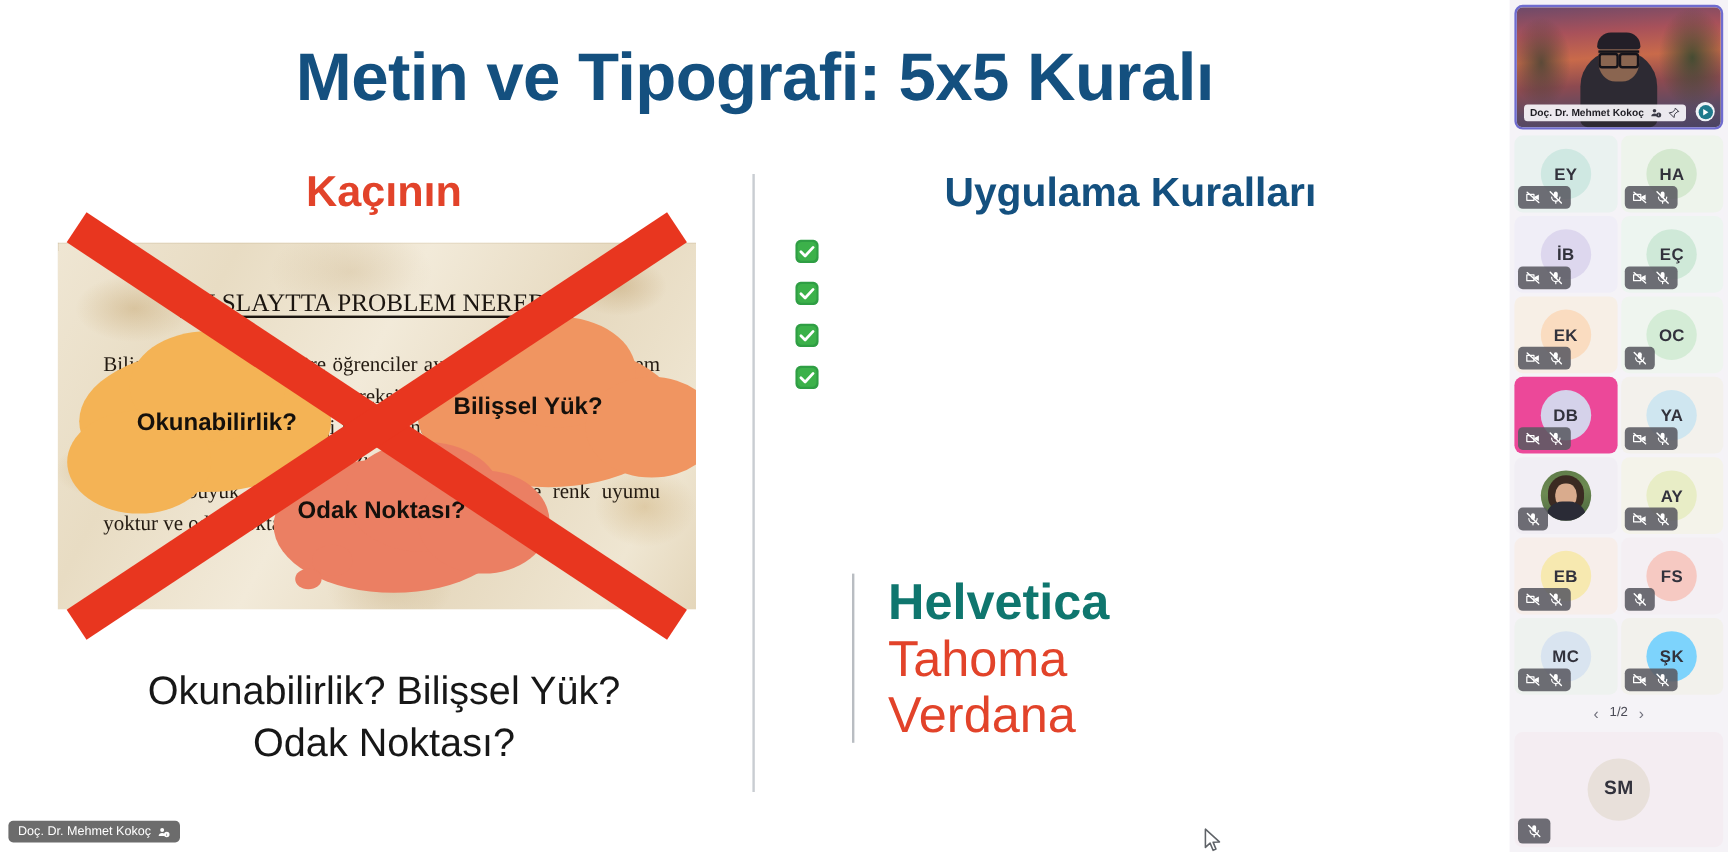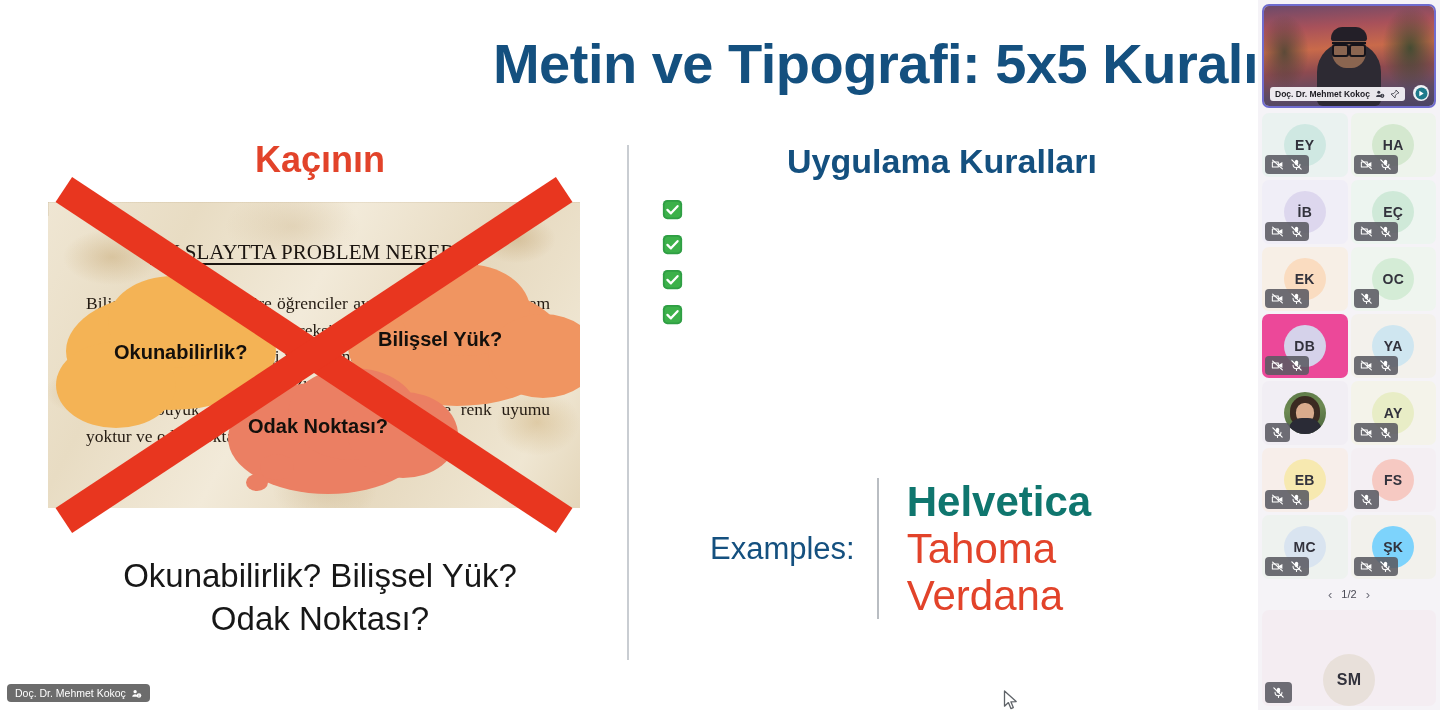--- a/index.html
+++ b/index.html
@@ -15,21 +15,21 @@
   
   .stage {
     position: absolute; left: 0; top: 0;
     width: 1258px; height: 710px;
     background: #ffffff;
     overflow: hidden;
   }
 
   .slide-title {
     position: absolute; left: 0; top: 34px; width: 1258px;
-    text-align: right;
+    text-align: center;
     font-size: 56px; font-weight: 700; letter-spacing: -0.5px;
     color: #14507f;
     line-height: 1.08;
     white-space: nowrap;
   }
 
   .col-divider {
     position: absolute; left: 627px; top: 145px;
     width: 2px; height: 515px;
     background: #c9cdd2;
@@ -280,21 +280,21 @@
   .pager {
     display: flex; align-items: center; justify-content: center;
     gap: 9px; height: 26px; margin-top: 2px;
     color: #4a4a55; font-size: 11px;
   }
   .pager .arw { color: #70707c; font-size: 13px; }
   .wide-tile {
     position: relative;
     height: 96px; margin-top: 3px;
     border-radius: 7px; overflow: hidden;
-    display: flex; align-items: flex-end; justify-content: center;
+    display: flex; align-items: center; justify-content: center;
   }
   .wide-tile .p-avatar { width: 52px; height: 52px; font-size: 16px; }
   .wide-tile .p-badges { padding: 4px 7px; }
 </style>
 </head>
 <body>
 
 <div id="app">
 
   <div class="stage">
@@ -374,21 +374,20 @@
   <rect x="1" y="1" width="22" height="22" rx="5" fill="#2f9e44"></rect>
   <rect x="3" y="3" width="18" height="18" rx="4" fill="#3cb14a"></rect>
   <path d="M6.2 12.4 L10.2 16.4 L17.8 8.2" fill="none" stroke="#ffffff" stroke-width="2.6" stroke-linecap="round" stroke-linejoin="round"></path>
 </svg>
             <div class="rule-text"><b></b><span></span></div>
           </li>
         </ul>
     </div>
 
     <div class="examples">
-      <div class="ex-label">Examples:</div>
       <div class="ex-bar"></div>
       <div class="ex-names" id="ex-names">
           <div class="ex-name bold" style="color: #0f766e;">Helvetica</div>
           <div class="ex-name" style="color: rgb(226, 67, 42);">Tahoma</div>
           <div class="ex-name" style="color: rgb(226, 67, 42);">Verdana</div>
         </div>
     </div>
 
     <div class="presenter-chip">
       <span>Doç. Dr. Mehmet Kokoç</span>

